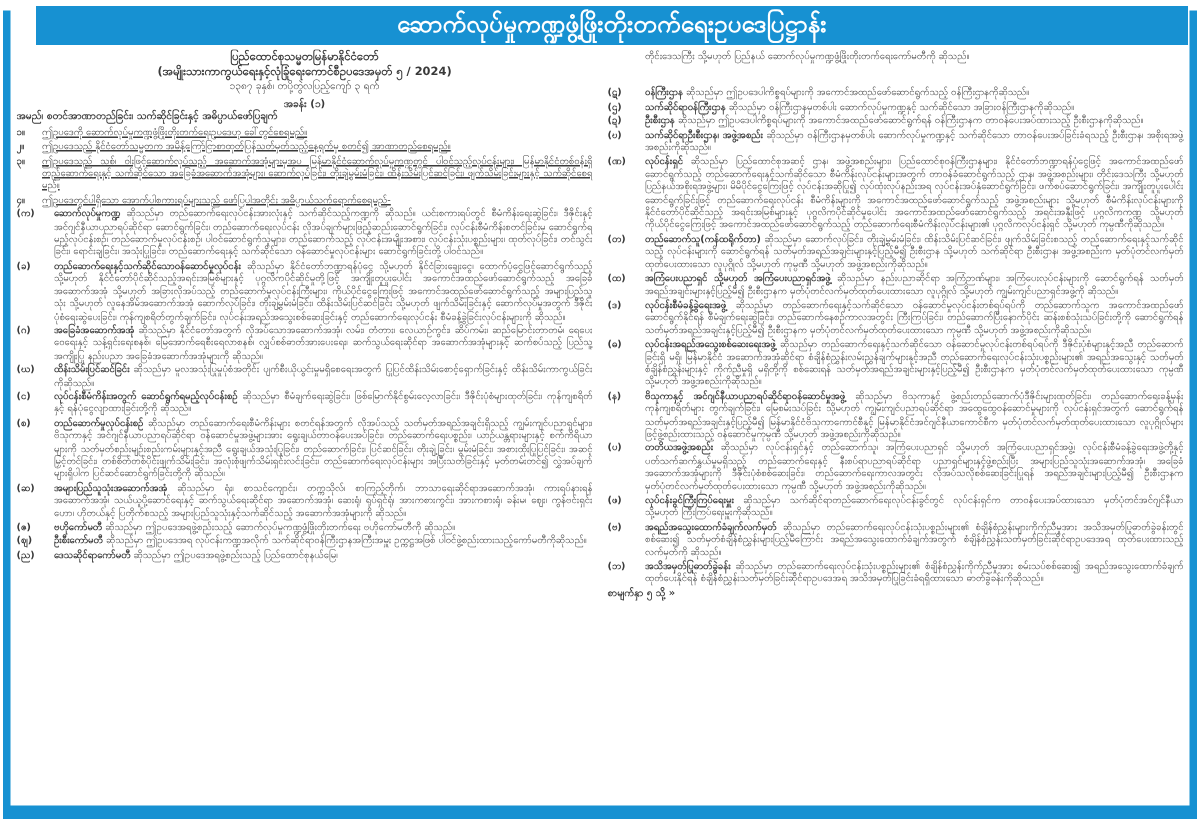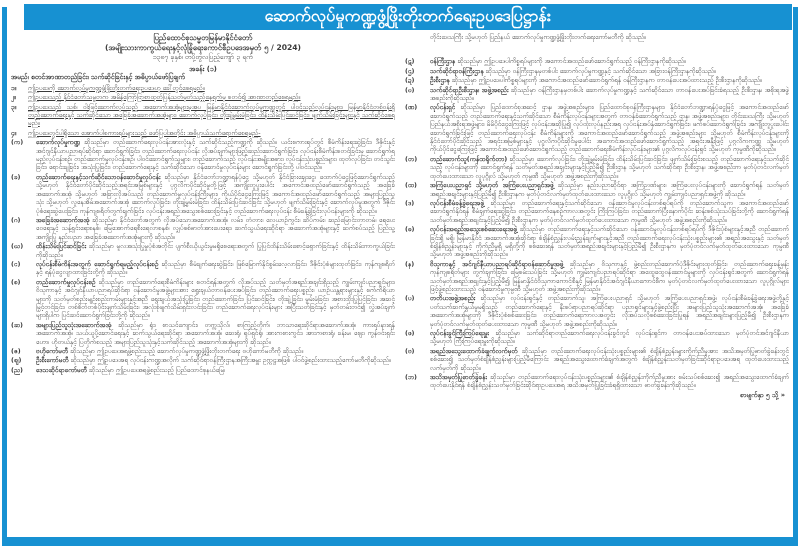--- a/index.html
+++ b/index.html
@@ -22,21 +22,21 @@
   .chapter { text-align:center; font-weight:bold; font-size:6.8px; margin-top:2px; }
   .chapter-sub { text-align:left; font-weight:bold; font-size:6.8px; margin-bottom:2px; }
   .sec { display:flex; margin-bottom:1px; }
   .sec-num { flex:0 0 17px; font-weight:bold; }
   .sec-text { flex:1; text-align:justify;text-decoration:underline; }
   .def { display:flex; margin-bottom:1px; }
   .def-label { flex:0 0 25px; font-weight:bold; }
   .def-text { flex:1; text-align:justify; }
   .def-term { font-weight:bold; }
   .carryover { margin-left:25px; text-align:justify; margin-bottom:16px; }
-  .continuation { text-align:right; font-weight:bold; font-size:6.6px; padding-right:4px; margin-top:1px; }
+  .continuation { font-weight:bold; font-size:6.6px; padding-right:4px; margin-top:1px; }
 </style>
 </head>
 <body>
 
 <div class="page">
   <div class="frame-left"></div>
   <div class="frame-right"></div>
   <div class="frame-bottom"></div>
 
   <div class="banner">

